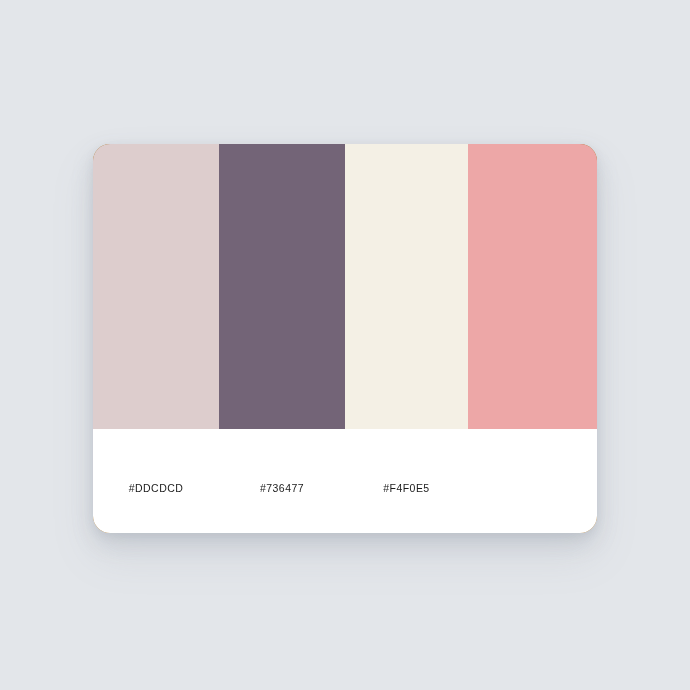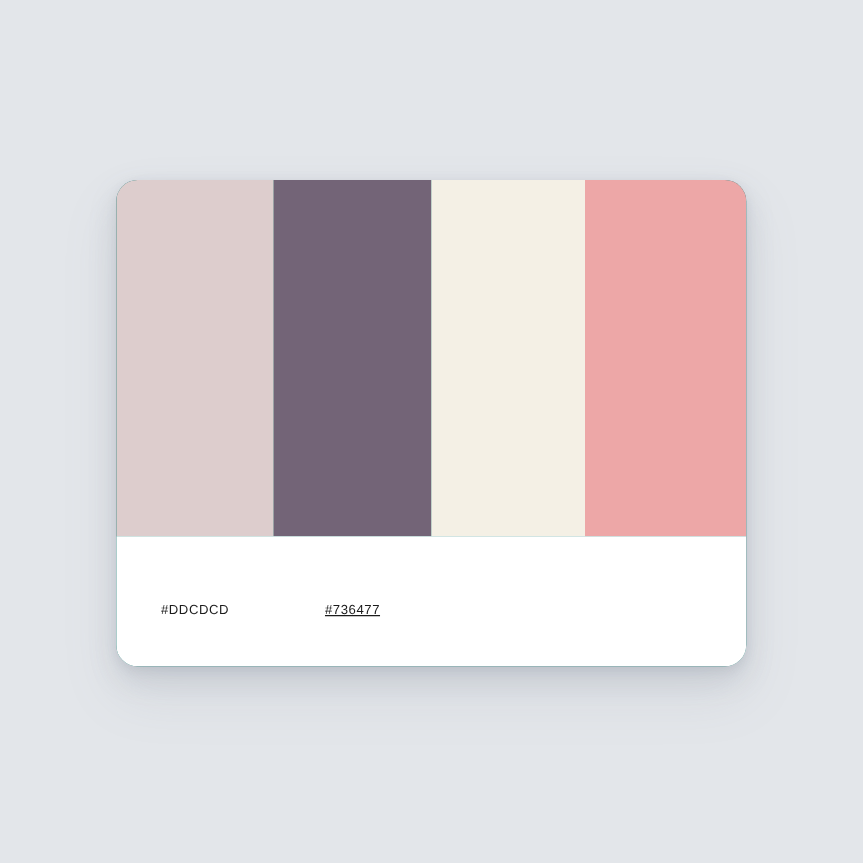--- a/index.html
+++ b/index.html
@@ -89,32 +89,35 @@
     color: #1b1b1b;
     white-space: nowrap;
     line-height: 1;
   }
 </style>
 </head>
 <body style="background: rgb(227, 230, 234);">
 
 <div class="stage">
 
-  <div class="palette-card" style="background: #0f766e;">
+  <div class="palette-card" style="background: #a16207;">
 
     <div class="swatch-strip">
       <div class="swatch swatch-1" style="background-color: rgb(221, 205, 205);"></div>
       <div class="swatch swatch-2" style="background-color: rgb(115, 100, 119);"></div>
       <div class="swatch swatch-3" style="background-color: rgb(244, 240, 229);"></div>
       <div class="swatch swatch-4" style="background-color: rgb(237, 167, 167);"></div>
     </div>
 
     <div class="caption-strip">
       <div class="caption-cell caption-cell-1">
         <span class="hex-label" style="color: rgb(27, 27, 27);">#DDCDCD</span>
       </div>
       <div class="caption-cell caption-cell-2">
-        <span class="hex-label" style="color: rgb(27, 27, 27); text-decoration: underline;">#736477</span>
+        <span class="hex-label" style="color: rgb(27, 27, 27);">#736477</span>
+      </div>
+      <div class="caption-cell caption-cell-3">
+        <span class="hex-label" style="color: rgb(27, 27, 27);">#F4F0E5</span>
       </div>
     </div>
 
   </div>
 </div>
 
 </body></html>

